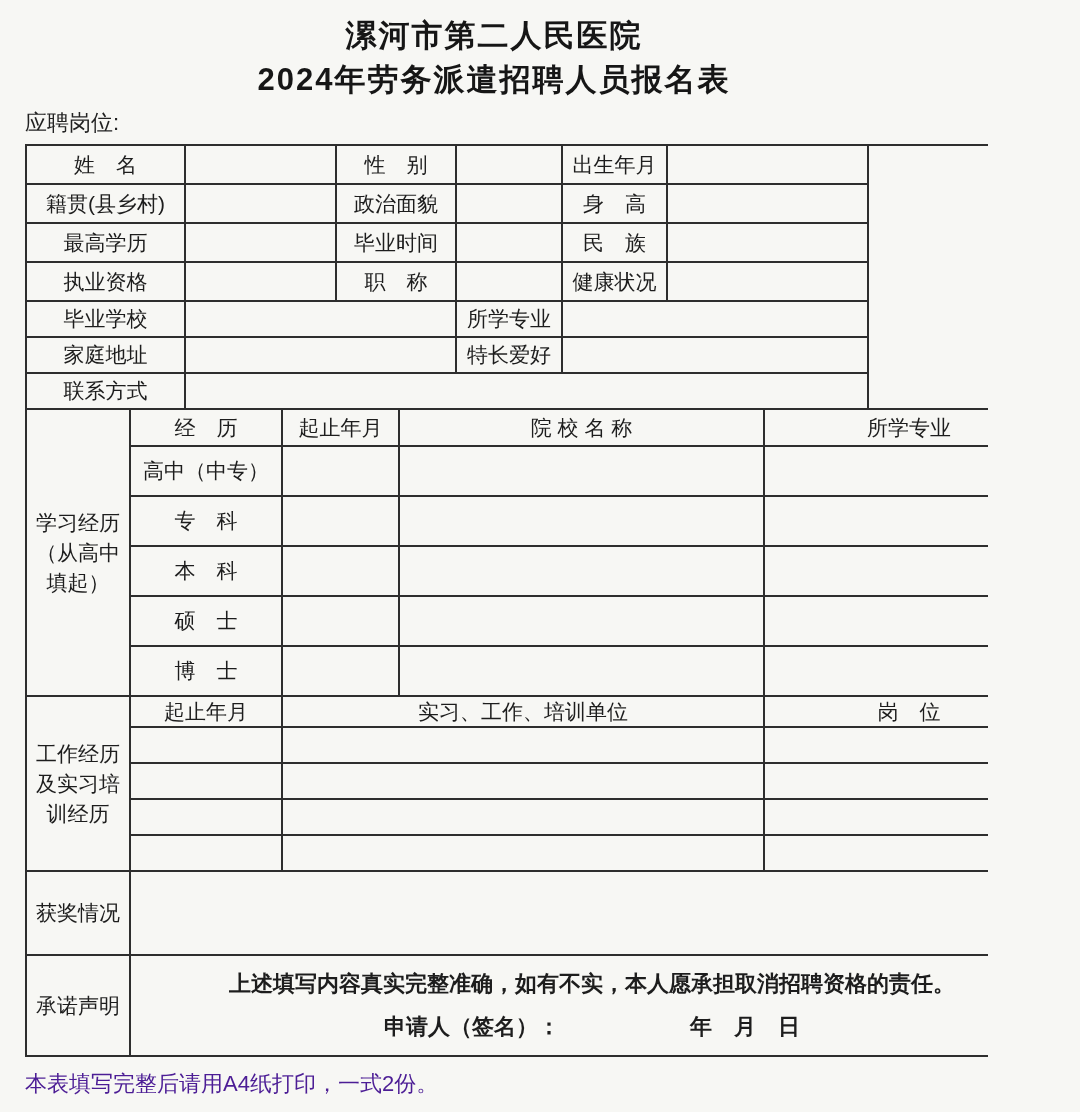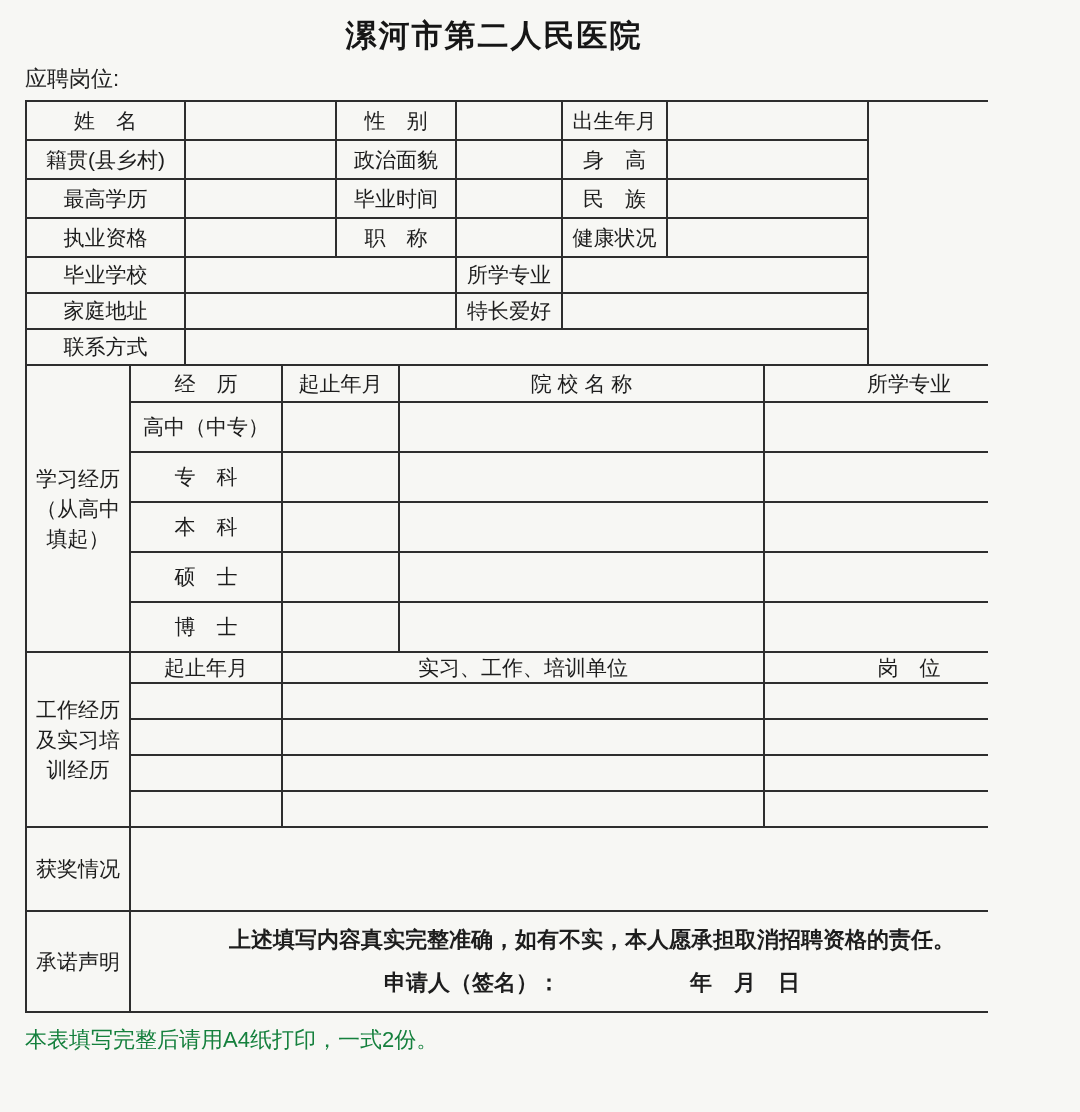--- a/index.html
+++ b/index.html
@@ -79,29 +79,30 @@
   }
   .decl-sign {
     display: flex;
     justify-content: center;
     gap: 130px;
     font-size: 22px;
   }
   .footnote {
     margin: 12px 0 0 25px;
     font-size: 22px;
-    color: #15803d;
+    color: #4c1d95;
   }
 </style>
 </head>
 <body>
 
 <div class="page">
 
   <div class="title">漯河市第二人民医院</div>
+  <div class="title">2024年劳务派遣招聘人员报名表</div>
 
   <div class="position-line">应聘岗位:</div>
 
   <table class="form">
     <colgroup>
       <col style="width:104px">
         <col style="width:55px">
         <col style="width:97px">
         <col style="width:54px">
       <col style="width:63px">

